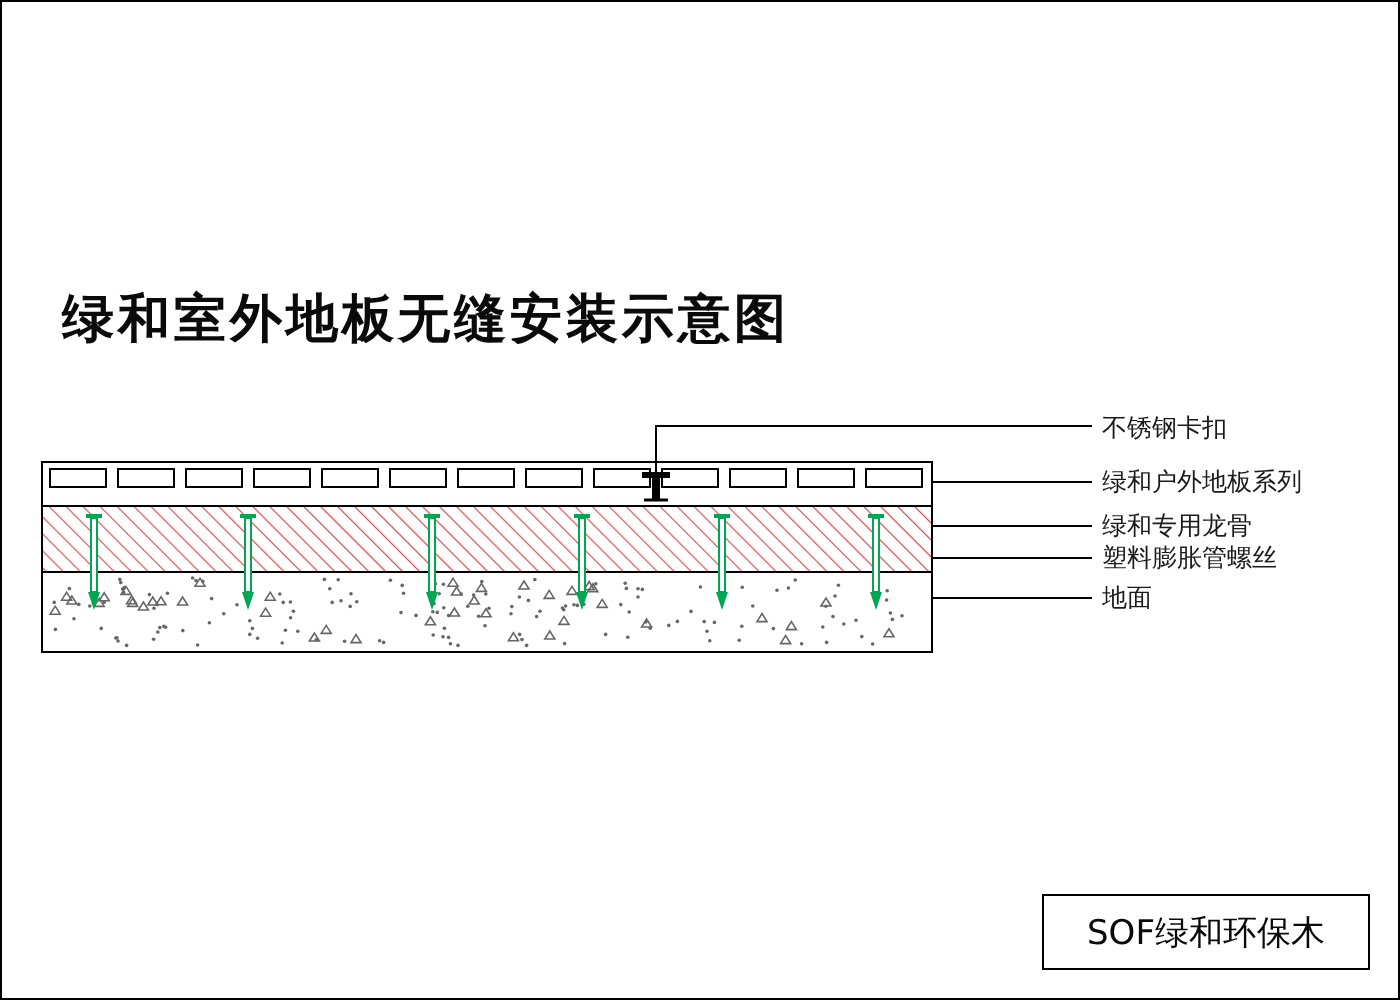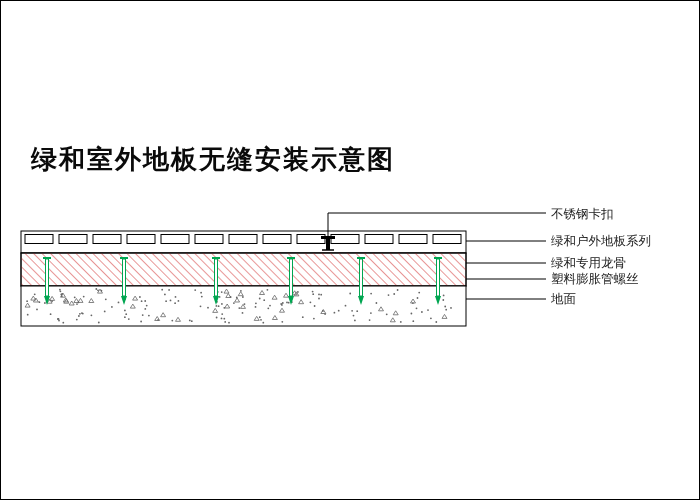--- a/index.html
+++ b/index.html
@@ -295,14 +295,17 @@
 
     <g>
       <text x="550" y="217">不锈钢卡扣</text>
       <text x="550" y="244">绿和户外地板系列</text>
       <text x="550" y="266">绿和专用龙骨</text>
       <text x="550" y="282">塑料膨胀管螺丝</text>
       <text x="550" y="302">地面</text>
     </g>
   </svg>
 
+  <div class="brand-box">
+    <span>SOF绿和环保木</span>
+  </div>
 
 </div>
 
 </body></html>

